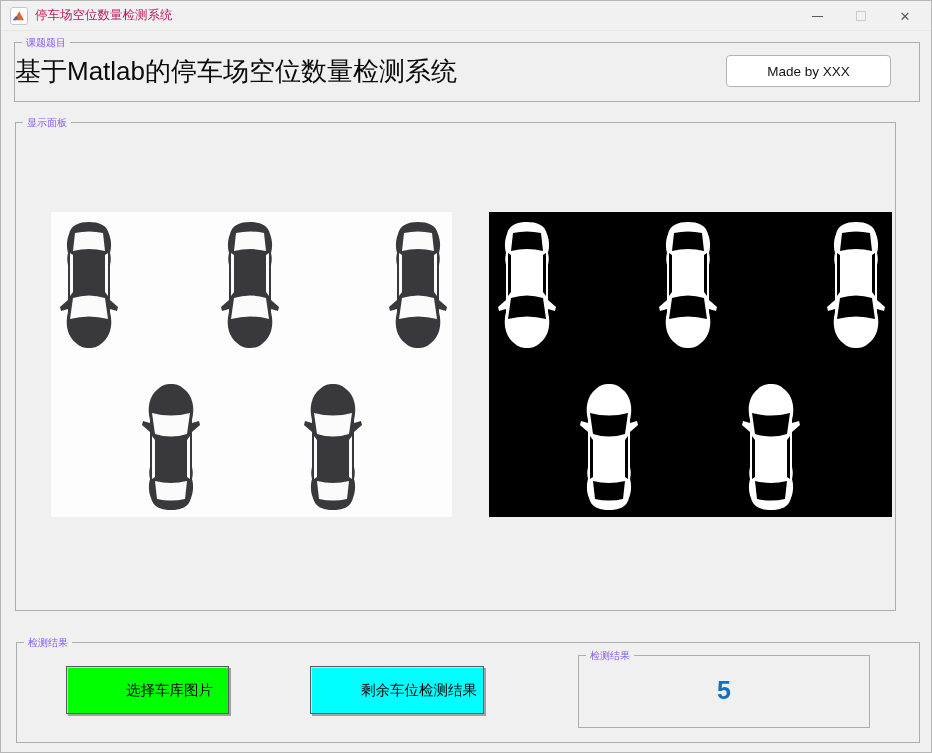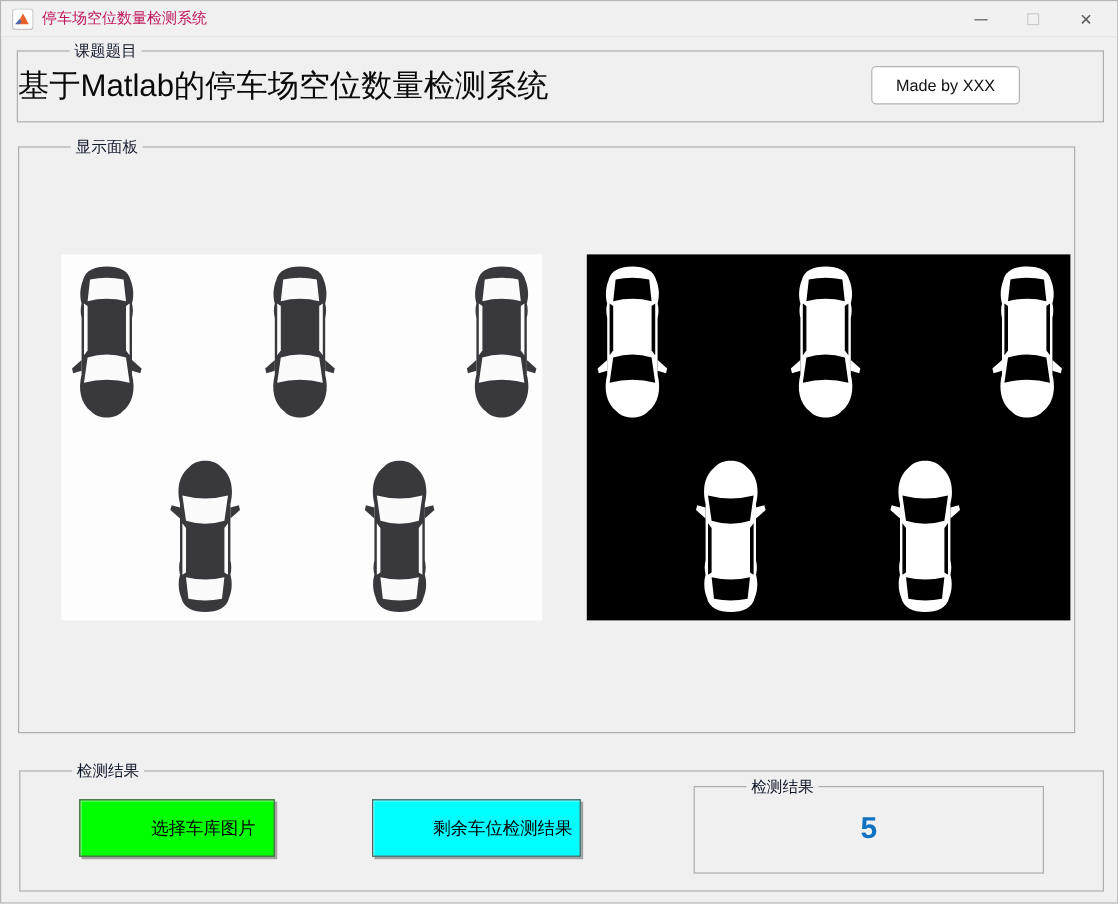--- a/index.html
+++ b/index.html
@@ -24,33 +24,33 @@
   .glyph-min { width:11px; height:0; border-top:1.6px solid #5c5c5c; }
   .glyph-max { width:10px; height:10px; border:1.4px solid #cbcbcb; }
   .glyph-close { font-size:13px; color:#5c5c5c; line-height:1; }
 
   
   .panel {
     position:absolute; border:1px solid #adadad; background:#f0f0f0;
   }
   .legend {
     position:absolute; top:-9px; left:7px; background:#f0f0f0;
-    padding:0 4px; font-size:13px; color:#0f172a; line-height:17px; white-space:nowrap;margin-left:36px;
+    padding:0 4px; font-size:10px; color:#8b5cf6; line-height:17px; white-space:nowrap;
   }
 
   .panel-topic   { left:13px;  top:41px;  width:906px; height:60px;  }
   .panel-display { left:14px;  top:121px; width:881px; height:489px; }
   .panel-control { left:15px;  top:641px; width:904px; height:101px; }
 
   .main-title {
     position:absolute; left:0; right:50px; top:11px;
     text-align:left; font-size:26px; color:#0a0a0a; white-space:nowrap;
   }
   .made-by-btn {
-    position:absolute; left:711px; top:12px; width:124px; height:32px;
+    position:absolute; left:711px; top:12px; width:165px; height:32px;
     background:#ffffff; border:1px solid #b3b3b3; border-radius:4px;
     font-size:13.5px; color:#111; display:flex; align-items:center; justify-content:center;
     cursor:pointer;
   }
 
   
   .img-box { position:absolute; overflow:hidden; }
   .img-original { left:35px;  top:89px; width:401px; height:305px; }
   .img-binary   { left:473px; top:89px; width:403px; height:305px; }
   .car { position:absolute; width:60px; height:130px; overflow:visible; }

